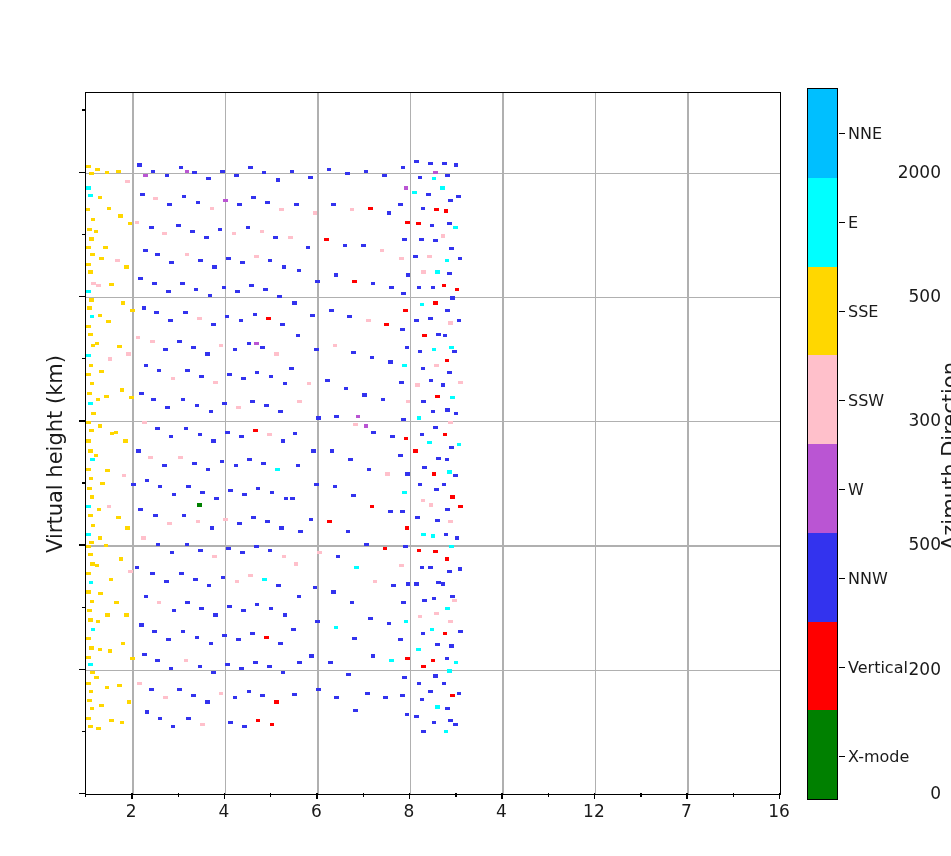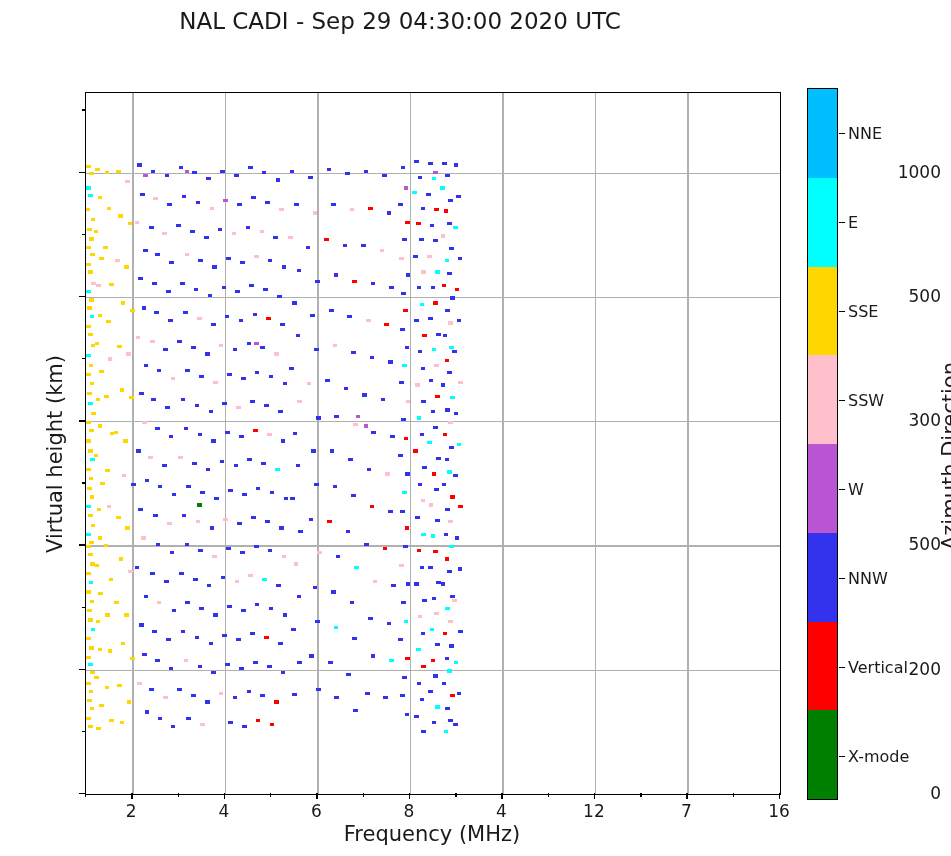--- a/index.html
+++ b/index.html
@@ -163,21 +163,20 @@
     color: #1a1a1a;
     transform: rotate(-90deg);
     transform-origin: 50% 50%;
   }
 </style>
 </head>
 <body>
 
 <div id="figure">
 
-  <div id="title">NAL CADI - Sep 29 04:30:00 2020 UTC</div>
 
   <div id="plot-area">
     <div id="grid-layer">
         <div class="gridline-v" style="left: 46.2667px;"></div>
         <div class="gridline-v" style="left: 138.8px;"></div>
         <div class="gridline-v" style="left: 231.333px;"></div>
         <div class="gridline-v" style="left: 323.867px;"></div>
         <div class="gridline-v" style="left: 416.4px;"></div>
         <div class="gridline-v" style="left: 508.933px;"></div>
         <div class="gridline-v" style="left: 601.467px;"></div>
@@ -836,30 +835,29 @@
       <div class="yticklabel" style="top: 793px;">0</div>
       <div class="ytick" style="top: 668.709px;"></div>
       <div class="yticklabel" style="top: 668.709px;">200</div>
       <div class="ytick" style="top: 544.418px;"></div>
       <div class="yticklabel" style="top: 544.418px;">500</div>
       <div class="ytick" style="top: 420.128px;"></div>
       <div class="yticklabel" style="top: 420.128px;">300</div>
       <div class="ytick" style="top: 295.837px;"></div>
       <div class="yticklabel" style="top: 295.837px;">500</div>
       <div class="ytick" style="top: 171.546px;"></div>
-      <div class="yticklabel" style="top: 171.546px;">1000</div>
+      <div class="yticklabel" style="top: 171.546px;">2000</div>
       <div class="ytick minor" style="top: 730.855px;"></div>
       <div class="ytick minor" style="top: 606.564px;"></div>
       <div class="ytick minor" style="top: 482.273px;"></div>
       <div class="ytick minor" style="top: 357.982px;"></div>
       <div class="ytick minor" style="top: 233.691px;"></div>
       <div class="ytick minor" style="top: 109.401px;"></div>
     </div>
 
-  <div id="xlabel">Frequency (MHz)</div>
   <div id="ylabel">Virtual height (km)</div>
 
   <div id="colorbar">
       <div class="cbseg" style="background: rgb(0, 191, 255);"></div>
       <div class="cbseg" style="background: rgb(0, 255, 255);"></div>
       <div class="cbseg" style="background: rgb(255, 215, 0);"></div>
       <div class="cbseg" style="background: rgb(255, 192, 203);"></div>
       <div class="cbseg" style="background: rgb(186, 85, 211);"></div>
       <div class="cbseg" style="background: rgb(51, 51, 238);"></div>
       <div class="cbseg" style="background: rgb(255, 0, 0);"></div>

